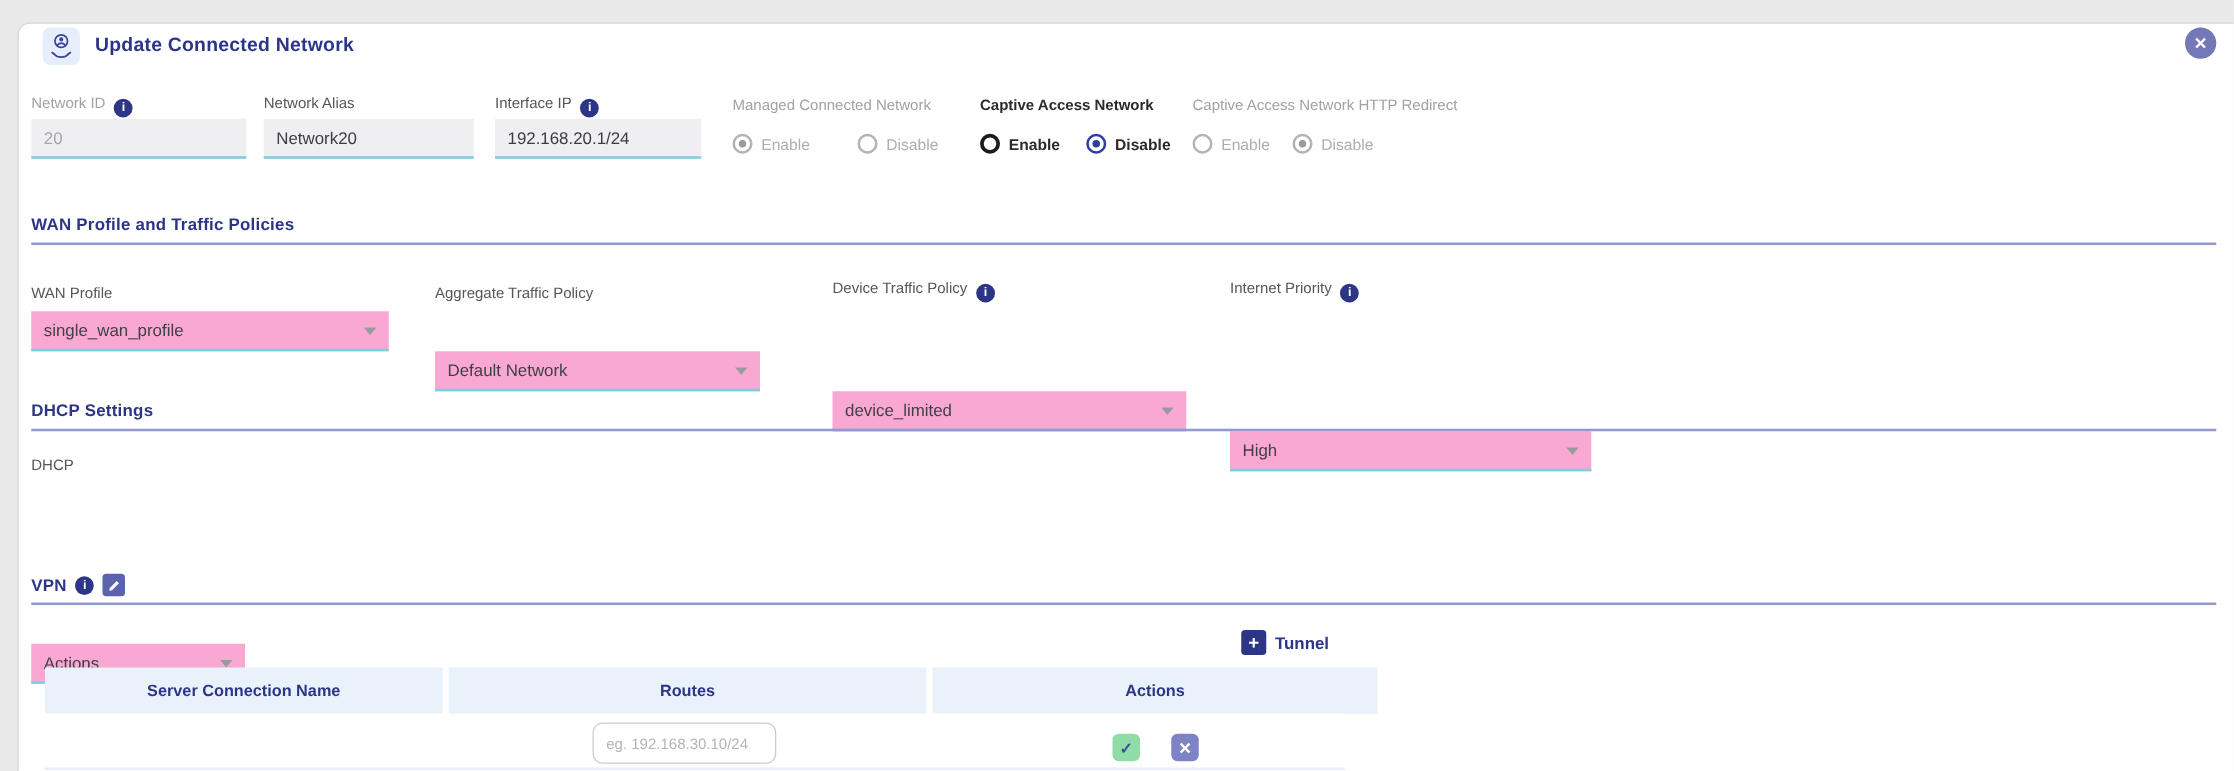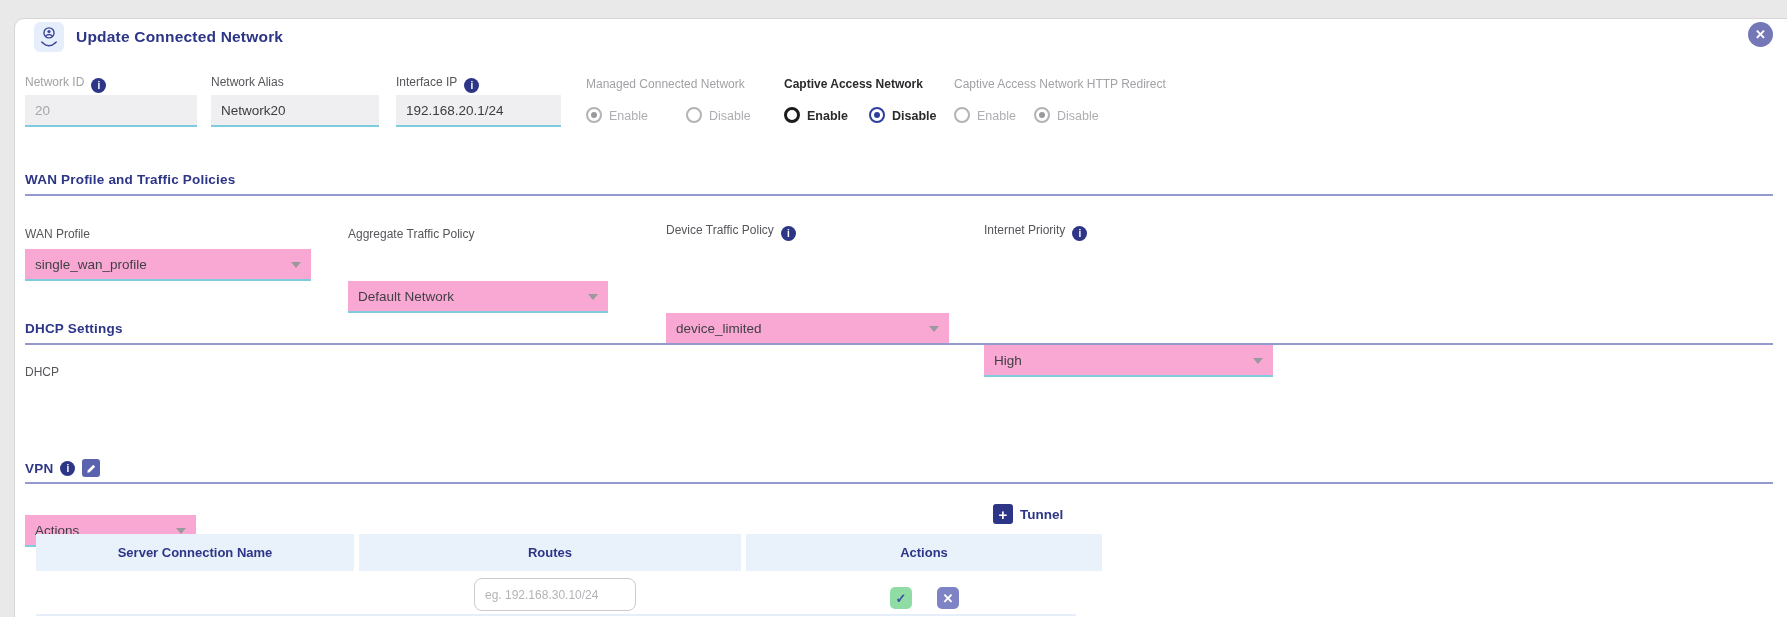--- a/index.html
+++ b/index.html
@@ -50,21 +50,21 @@
   .edit-btn { width:18px; height:18px; background:#5b62ae; border-radius:3px; display:flex;
               align-items:center; justify-content:center; cursor:pointer; }
   .plus-btn { width:20px; height:20px; background:#2d3586; border-radius:3px; color:#fff; font-size:15px;
               font-weight:bold; display:flex; align-items:center; justify-content:center; cursor:pointer; }
   .tunnel-lbl { font-size:13.5px; font-weight:bold; color:#2d3586; }
 
   
   .th { background:#e9f2fb; height:37px; display:flex; align-items:center; justify-content:center;
         font-size:13px; font-weight:bold; color:#2d3586; }
   .row-border { height:2px; background:#e6eff9; }
-  .r-input { width:162px; height:33px; border:1.5px solid #cbcbcf; border-radius:8px; padding:0 10px;
+  .r-input { width:147px; height:33px; border:1.5px solid #cbcbcf; border-radius:8px; padding:0 10px;
              font-size:12px; color:#7f1d1d; font-family:"Liberation Sans", sans-serif; }
   .r-input::placeholder { color:#b4b4b8; }
   .act-btn { width:22px; height:22px; border-radius:5px; display:flex; align-items:center;
              justify-content:center; font-size:13px; font-weight:bold; cursor:pointer; }
   .act-check { background:#8fdca5; color:#3f51a6; }
   .act-x { background:#7e83c6; color:#ffffff; }
 </style>
 </head>
 <body>
 

